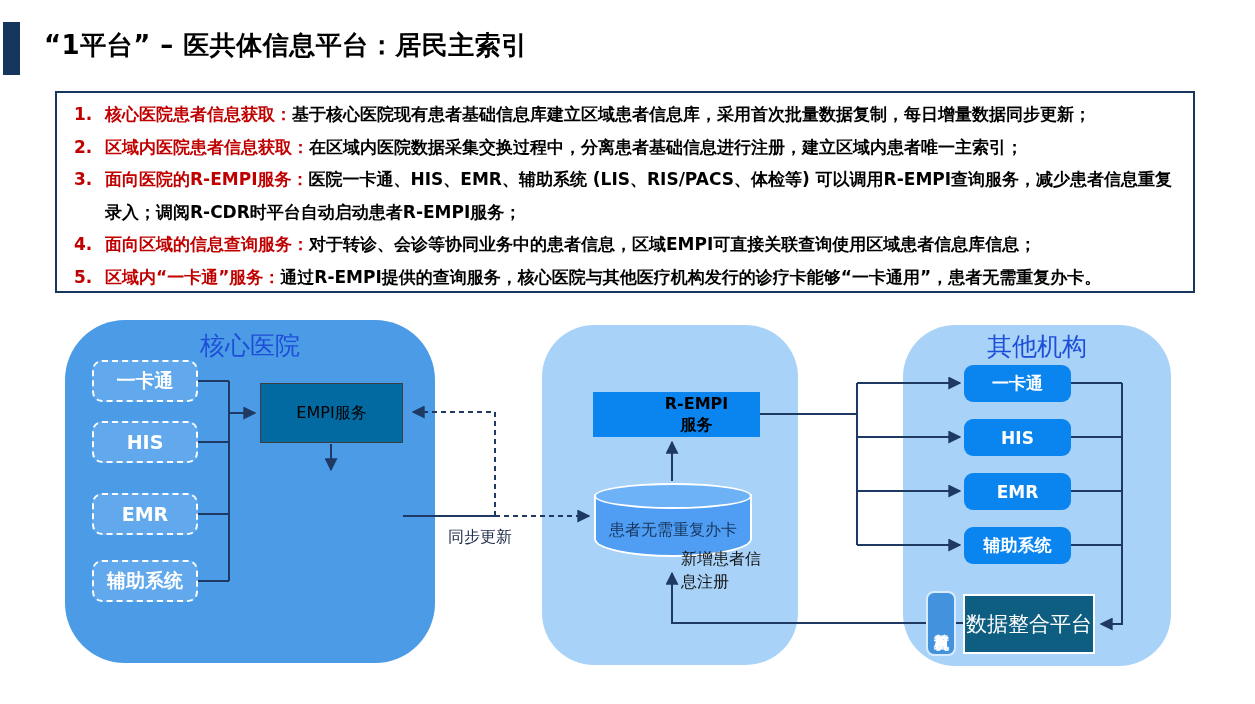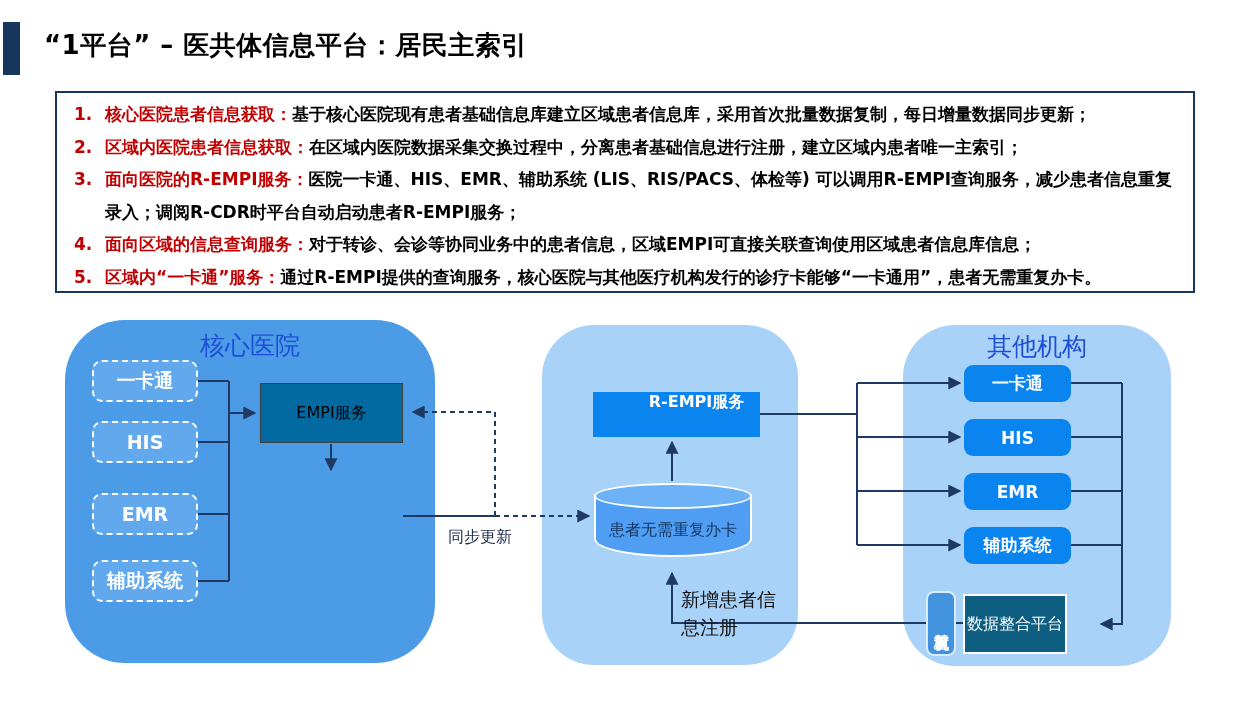--- a/index.html
+++ b/index.html
@@ -33,49 +33,49 @@
   
   .sys-solid { position:absolute; left:964px; width:107px; height:37px; background:#0a84ef;
                border-radius:9px; color:#fff; font-weight:bold; font-size:17px;
                display:flex; align-items:center; justify-content:center; z-index:3; }
 
   .empi-box { position:absolute; left:260px; top:383px; width:143px; height:60px; background:#0369a1;
               border:1.5px solid #3f3f3f; color:#000; font-size:16px;
               display:flex; align-items:center; justify-content:center; z-index:3; }
 
   .rempi-box { position:absolute; left:593px; top:392px; width:167px; height:45px; background:#0a84ef;
-               color:#ffffff; font-weight:bold; font-size:16px; text-align:center; line-height:1.3;
-               display:flex; flex-direction:row; justify-content:center; z-index:3;padding-left:40px; }
+               color:#000000; font-weight:bold; font-size:16px; text-align:center; line-height:1.3;
+               display:flex; flex-direction:column; justify-content:center; z-index:3;padding-left:40px; }
 
   
   .cyl { position:absolute; z-index:3; }
   .cyl .cyl-body { position:absolute; left:0; right:0; top:11px; bottom:0;
                    border:2px solid #fff; border-top:none; border-radius:0 0 50% 50% / 0 0 18px 18px; }
   .cyl .cyl-top  { position:absolute; left:0; right:0; top:0; height:26px;
                    border:2px solid #fff; border-radius:50%; }
   .cyl .cyl-label { position:absolute; left:0; right:0; text-align:center; font-size:16px; }
   .cyl-core { left:259px; top:474px; width:145px; height:84px; }
   .cyl-core .cyl-body, .cyl-core .cyl-top { background:#0a5b80; }
   .cyl-core .cyl-label { top:42px; color:#fff; }
   .cyl-share { left:594px; top:483px; width:158px; height:74px; }
   .cyl-share .cyl-body { background:#4f9ef3; }
   .cyl-share .cyl-top  { background:#6db2f6; }
   .cyl-share .cyl-label { top:37px; color:#16355f; }
 
   .front-box { position:absolute; left:926px; top:591px; width:30px; height:65px; background:#4292de;
                border:2px solid #d9ecff; border-radius:8px; color:#fff; font-weight:bold; font-size:15px;
                display:flex; align-items:center; justify-content:center;
                writing-mode:vertical-rl; letter-spacing:1px; z-index:3; }
-  .integration-box { position:absolute; left:963px; top:594px; width:104px; height:60px; background:#0e5e81;
-                     border:2px solid #fff; color:#fff; font-size:16px;
+  .integration-box { position:absolute; left:963px; top:594px; width:132px; height:60px; background:#0e5e81;
+                     border:2px solid #fff; color:#fff; font-size:21px;
                      display:flex; align-items:center; justify-content:center; z-index:3; }
 
   .flow-label { position:absolute; z-index:3; color:#1b2a4a; font-size:16px; text-align:left; }
   .sync-label { left:448px; top:527px; width:110px; }
-  .register-label { left:681px; top:586px; width:95px; line-height:1.45; color:#141414; font-size:19px; }
+  .register-label { left:681px; top:547px; width:95px; line-height:1.45; color:#141414; font-size:16px; }
   .register-label span { display:block; }
 
   .connectors { position:absolute; left:0; top:0; z-index:2; }
 </style>
 </head>
 <body>
 
 <div class="canvas">
 
   <div class="accent-square"></div>

